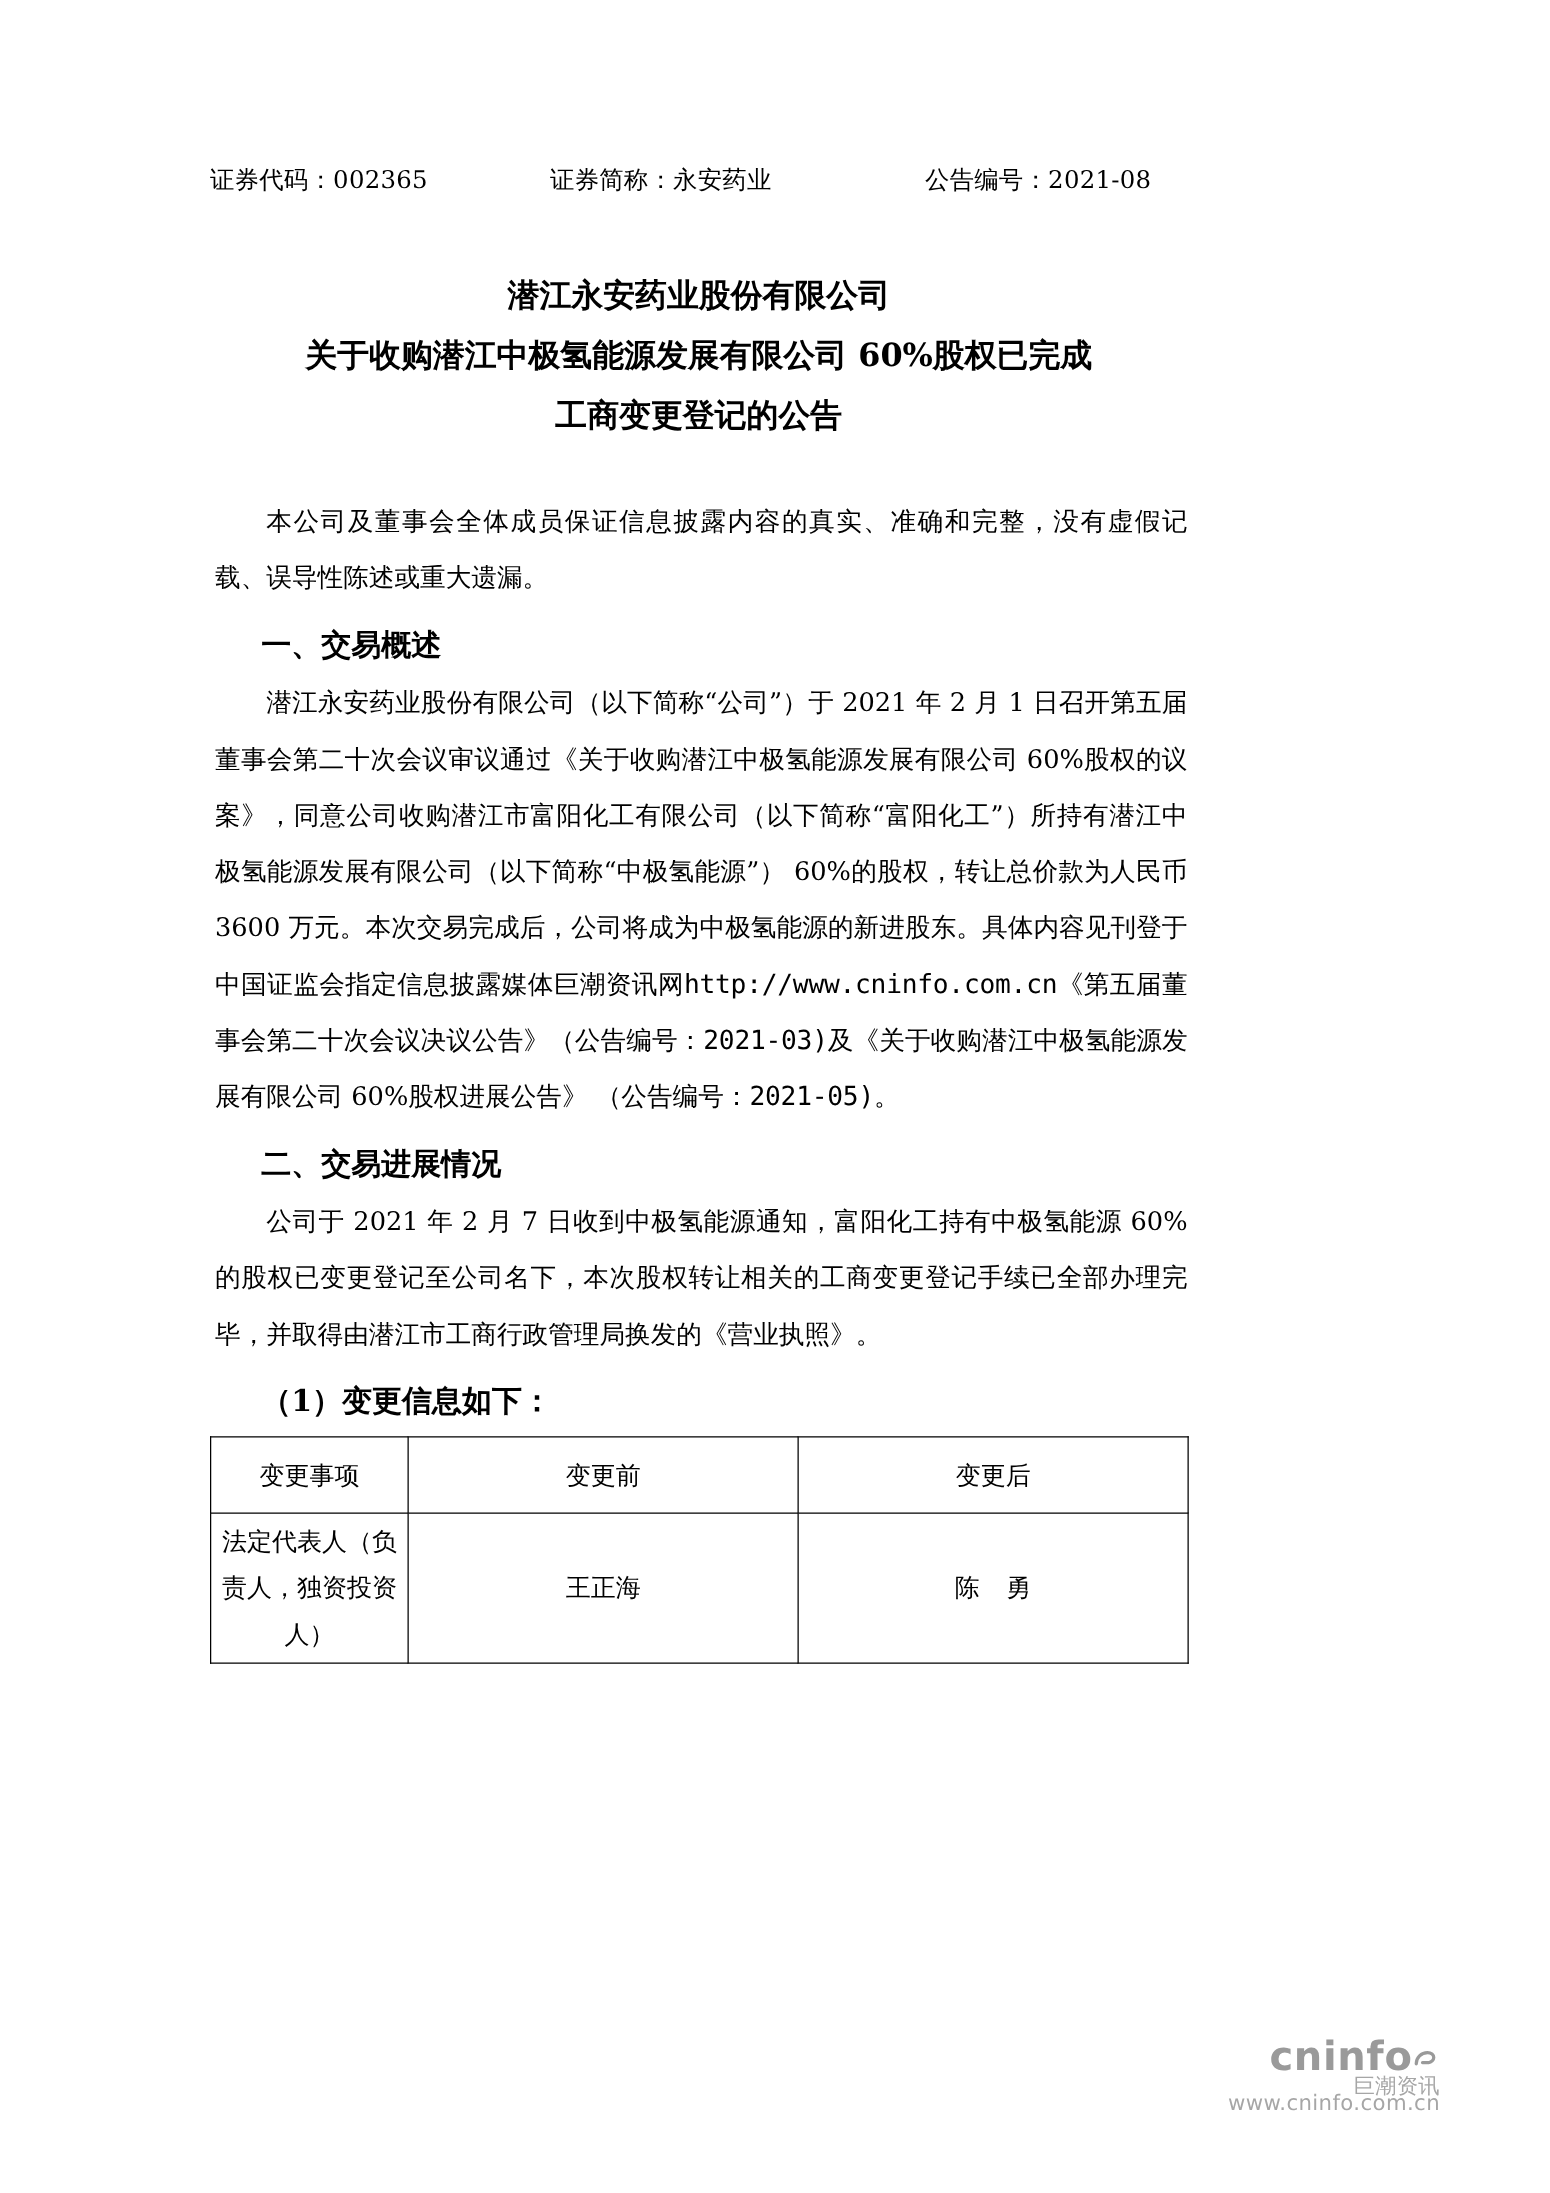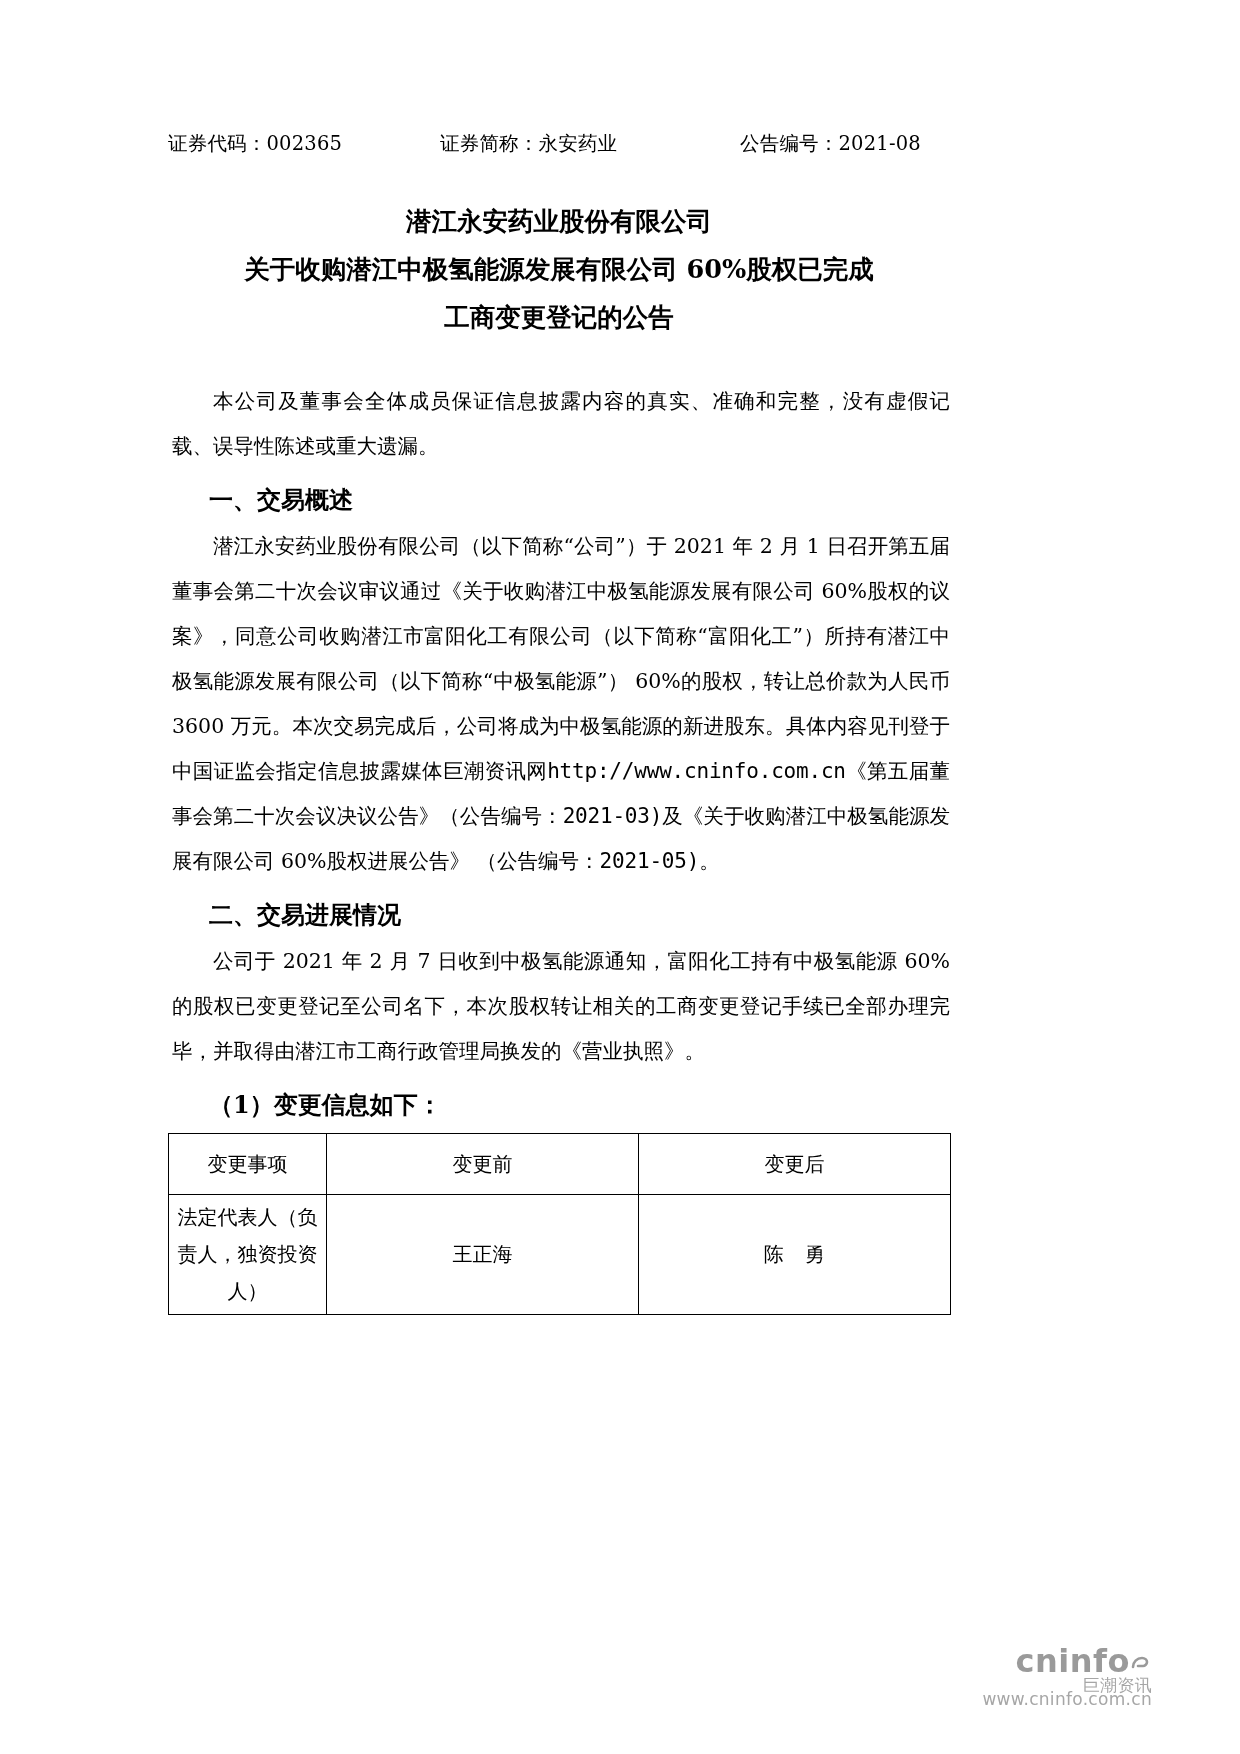--- a/index.html
+++ b/index.html
@@ -25,21 +25,21 @@
     position: absolute;
     left: 168px;
     top: 130px;
     width: 782px;
   }
   
   .doc-header {
     display: flex;
     font-size: 19.5px;
     letter-spacing: 0.2px;
-    margin-bottom: 40px;
+    margin-bottom: 56px;
   }
   .doc-header .hcell {
     white-space: nowrap;
   }
   .hcell-code { width: 272px; }
   .hcell-abbr { width: 300px; }
   .hcell-no { width: auto; }
 
   
   .title-block {
@@ -104,21 +104,21 @@
     text-align: center;
   }
   .spaced-name {
     letter-spacing: 0.5px;
   }
 
   
   .footer-logo {
     position: absolute;
     right: 88px;
-    bottom: 48px;
+    bottom: 64px;
     text-align: right;
     color: #8c8c8c;
   }
   .logo-main {
     font-family: "DejaVu Sans", "Liberation Sans", sans-serif;
     font-size: 32px;
     font-weight: bold;
     letter-spacing: 0.5px;
     color: #9a9a9a;
     line-height: 34px;

